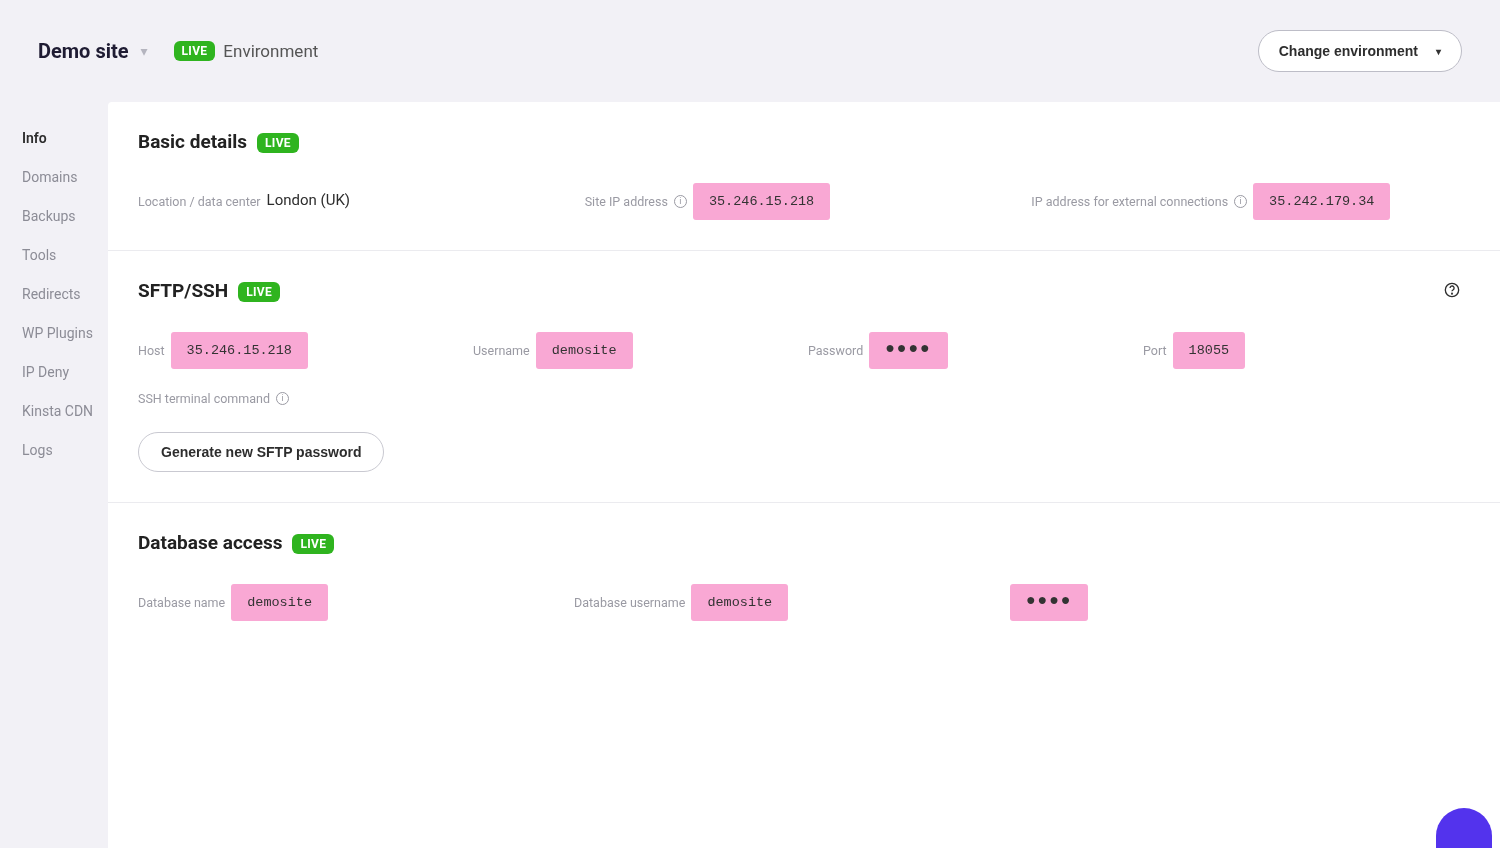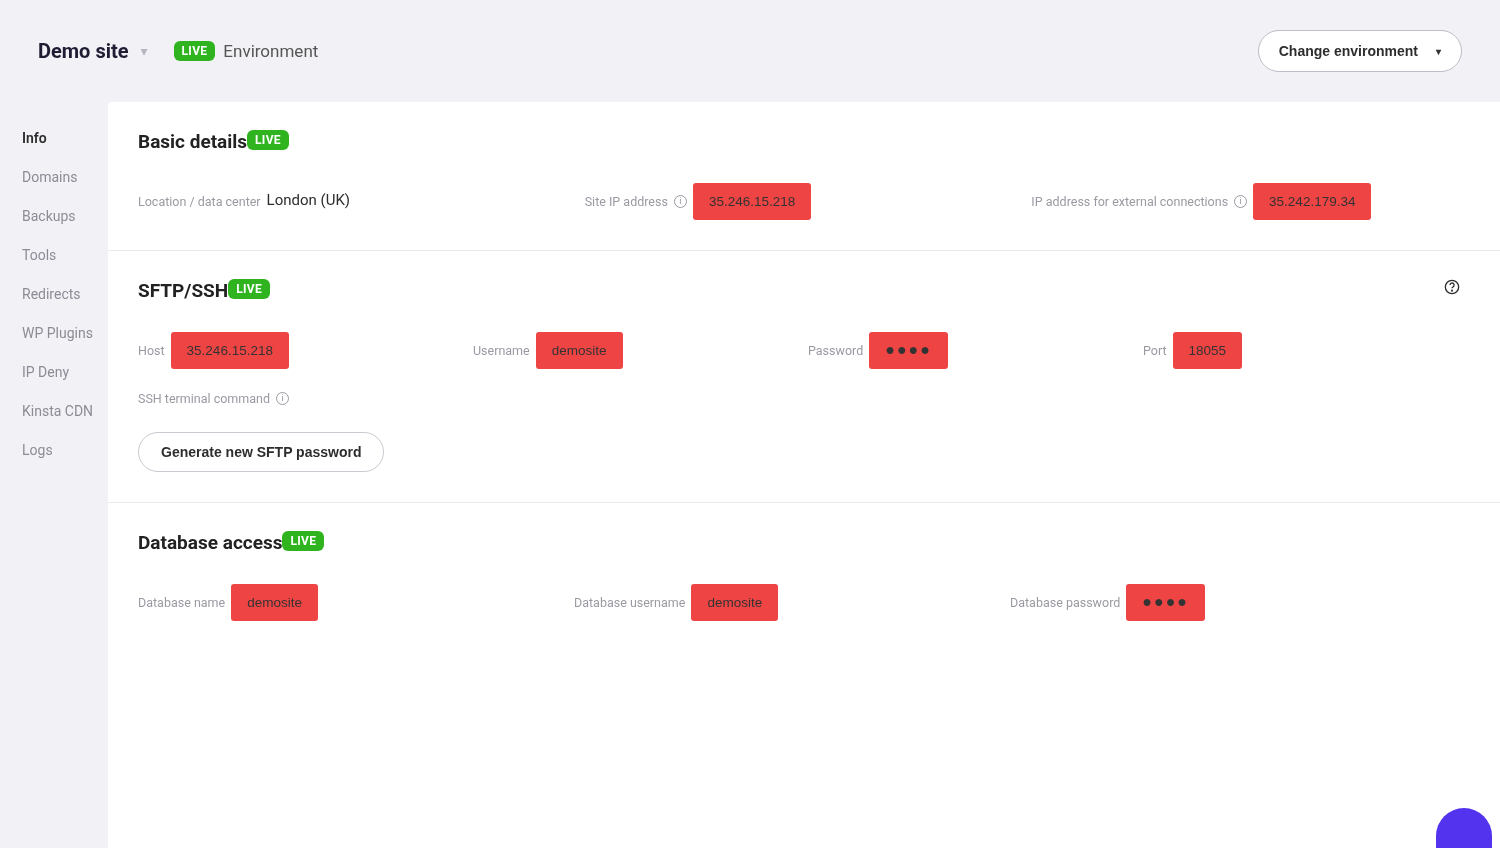--- a/index.html
+++ b/index.html
@@ -88,21 +88,22 @@
     min-height: 760px;
     display: flex;
     flex-direction: column;
   }
   .section {
     padding: 28px 40px 30px 30px;
     border-bottom: 1px solid #ebebef;
   }
   .section-header {
     display: flex;
-    align-items: flex-start;
+    align-items: flex-end;
+    gap: 10px;
     margin-bottom: 30px;
   }
   .section-title {
     font-size: 19px;
     font-weight: 700;
     color: #222;
   }
   .help-right {
     margin-left: auto;
     color:#2d2d2d;
@@ -133,24 +134,24 @@
     font-size:9px;
     color:#9a9aa3;
     line-height:1;
   }
   .field-value-plain {
     font-size: 15px;
     color: #2d2d2d;
     padding: 8px 0;
   }
   .field-box {
-    background: #ef4444;
+    background: #f9a8d4;
     border-radius: 3px;
     padding: 11px 16px;
-    font-family: Liberation Sans, sans-serif;
+    font-family: Liberation Mono, monospace;
     font-size: 13.5px;
     color: #333;
   }
   .field-box.dotpw { letter-spacing: 2px; font-size:16px; line-height:13px; }
   .ssh-col { width: 405px; flex: none; }
   .btn {
     border: 1px solid #c9c9d1;
     background: #fff;
     border-radius: 22px;
     padding: 11px 22px;
@@ -302,21 +303,20 @@
       <div class="row db-row">
         <div class="field">
           <span class="field-label">Database name</span>
           <span class="field-box">demosite</span>
         </div>
         <div class="field">
           <span class="field-label">Database username</span>
           <span class="field-box">demosite</span>
         </div>
         <div class="field">
-          <span class="field-label">Database password</span>
           <span class="field-box dotpw">●●●●</span>
         </div>
       </div>
     </div>
 
   </div>
 </div>
 
 <div class="chat-bubble"></div>
 

